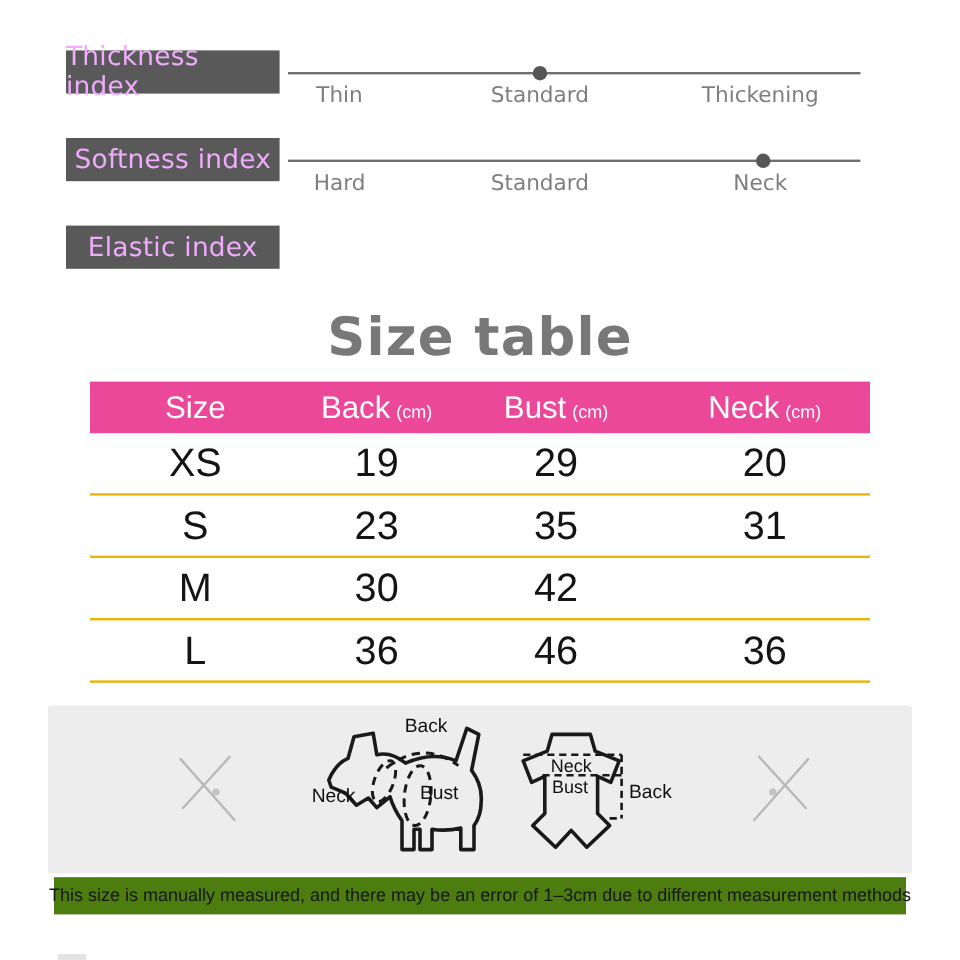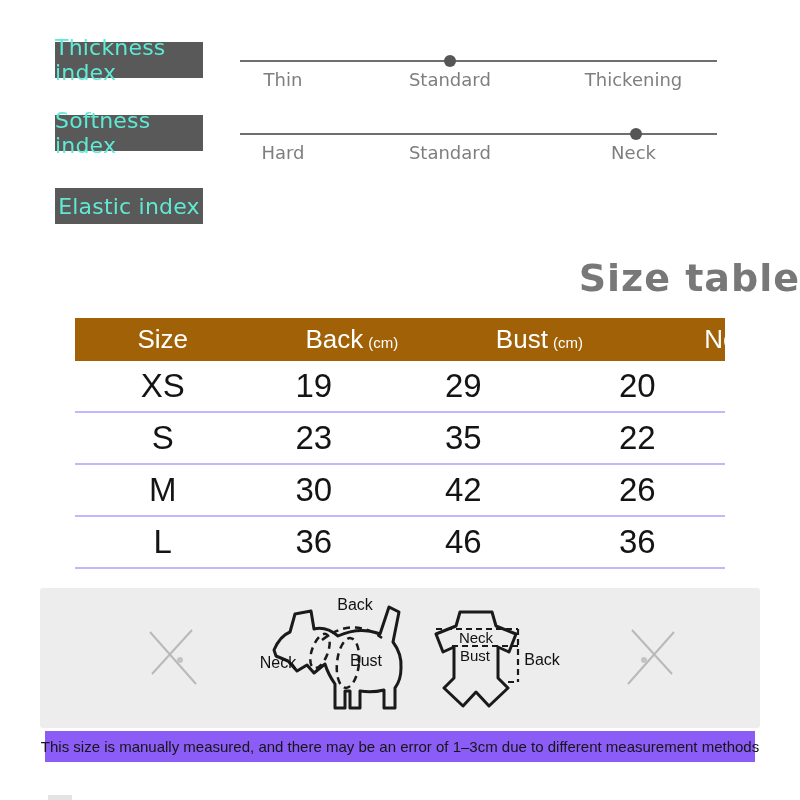--- a/index.html
+++ b/index.html
@@ -3,70 +3,70 @@
 <meta charset="utf-8">
 <style>
   * { margin:0; padding:0; box-sizing:border-box; }
   html,body { width:800px; height:800px; background:#fff; }
   body { font-family:"Liberation Sans", sans-serif; position:relative; overflow:hidden; }
 
   
   .indices { position:absolute; left:55px; top:42px; width:690px; }
   .idx-row { position:relative; height:73px; }
   .idx-badge {
-    position:absolute; left:0; top:0; width:148px; height:36px;
-    background:#595959; color:#5eead4; font-size:22px;
+    position:absolute; left:0; top:0; width:178px; height:36px;
+    background:#595959; color:#f0abfc; font-size:22px;
     display:flex; align-items:center; justify-content:center;
     font-family:"DejaVu Sans", sans-serif; letter-spacing:0.2px;
   }
   .idx-slider { position:absolute; left:185px; top:0; width:477px; height:62px; }
   .idx-line { position:absolute; left:0; right:0; top:18px; height:2px; background:#6f6f6f; }
   .idx-dot {
     position:absolute; top:19px; width:12px; height:12px; border-radius:50%;
     background:#565656; transform:translate(-50%,-50%);
   }
   .idx-label {
     position:absolute; top:27px; transform:translateX(-50%);
     font-size:18px; color:#7e7e7e; white-space:nowrap;
     font-family:"DejaVu Sans", sans-serif;
   }
   .pos-left  { left:9%; }
   .pos-mid   { left:44%; }
   .pos-right { left:82.5%; }
 
   
   .table-title {
-    position:absolute; left:0; top:256px; width:800px; text-align:right;
-    font-size:38px; font-weight:bold; color:#787878;
+    position:absolute; left:0; top:256px; width:800px; text-align:center;
+    font-size:44px; font-weight:bold; color:#787878;
     font-family:"DejaVu Sans", sans-serif; letter-spacing:1px;
   }
   .size-table { position:absolute; left:75px; top:318px; width:650px; }
   .st-header {
-    height:43px; background:#a16207; color:#fff;
-    display:grid; grid-template-columns:27% 19.5% 26.5% 27%; align-items:center;gap:38px;
+    height:43px; background:#ec4899; color:#fff;
+    display:grid; grid-template-columns:27% 19.5% 26.5% 27%; align-items:center;
   }
   .st-header .cell { text-align:center; font-size:26px; }
   .st-header .unit { font-size:15px; margin-left:5px;margin-top:12px; }
   .st-row {
     height:52px; display:grid; grid-template-columns:27% 19.5% 26.5% 27%;
-    align-items:center; border-bottom:2px solid #c4b5fd;
+    align-items:center; border-bottom:2px solid #eab308;
   }
   .st-row .cell { text-align:center; font-size:33px; color:#141414; }
 
   
   .diagram {
     position:absolute; left:40px; top:588px; width:720px; height:140px;
     background:#ededed; border-radius:3px;
   }
   .diagram svg { display:block; }
 
   
   .footer-note {
     position:absolute; left:45px; top:731px; width:710px; height:31px;
-    background:#8b5cf6; color:#161616; font-size:15px;
+    background:#4d7c0f; color:#161616; font-size:15px;
     display:flex; align-items:center; justify-content:center;
     white-space:nowrap;
   }
 
   
   .bottom-sliver { position:absolute; left:48px; top:795px; width:24px; height:5px; background:#e3e3e3; }
 </style>
 </head>
 <body>
 
@@ -113,27 +113,26 @@
   <div class="st-row">
     <div class="cell">XS</div>
     <div class="cell">19</div>
     <div class="cell">29</div>
     <div class="cell">20</div>
   </div>
   <div class="st-row">
     <div class="cell">S</div>
     <div class="cell">23</div>
     <div class="cell">35</div>
-    <div class="cell">22</div>
+    <div class="cell">31</div>
   </div>
   <div class="st-row">
     <div class="cell">M</div>
     <div class="cell">30</div>
     <div class="cell">42</div>
-    <div class="cell">26</div>
   </div>
   <div class="st-row">
     <div class="cell">L</div>
     <div class="cell">36</div>
     <div class="cell">46</div>
     <div class="cell">36</div>
   </div>
 </div>
 
 <div class="diagram">

